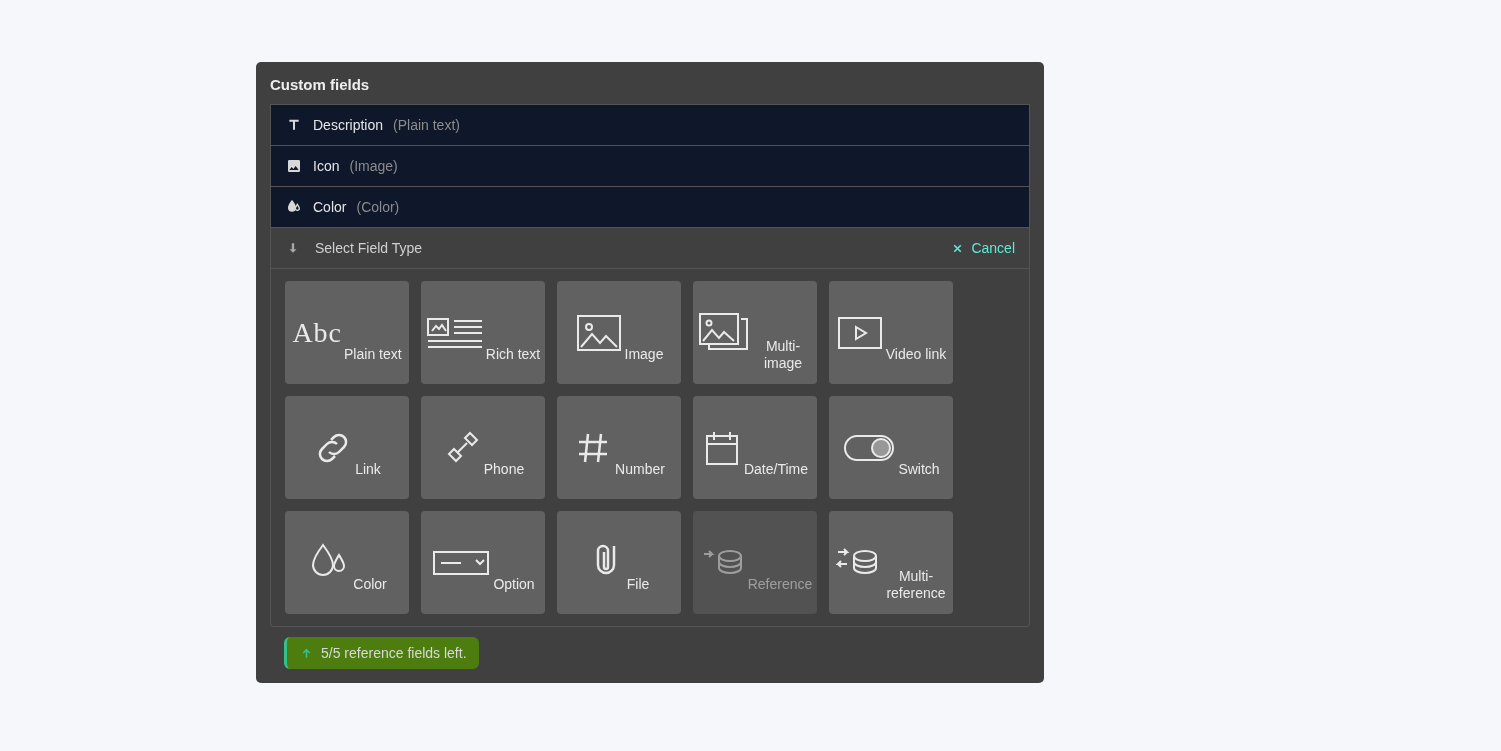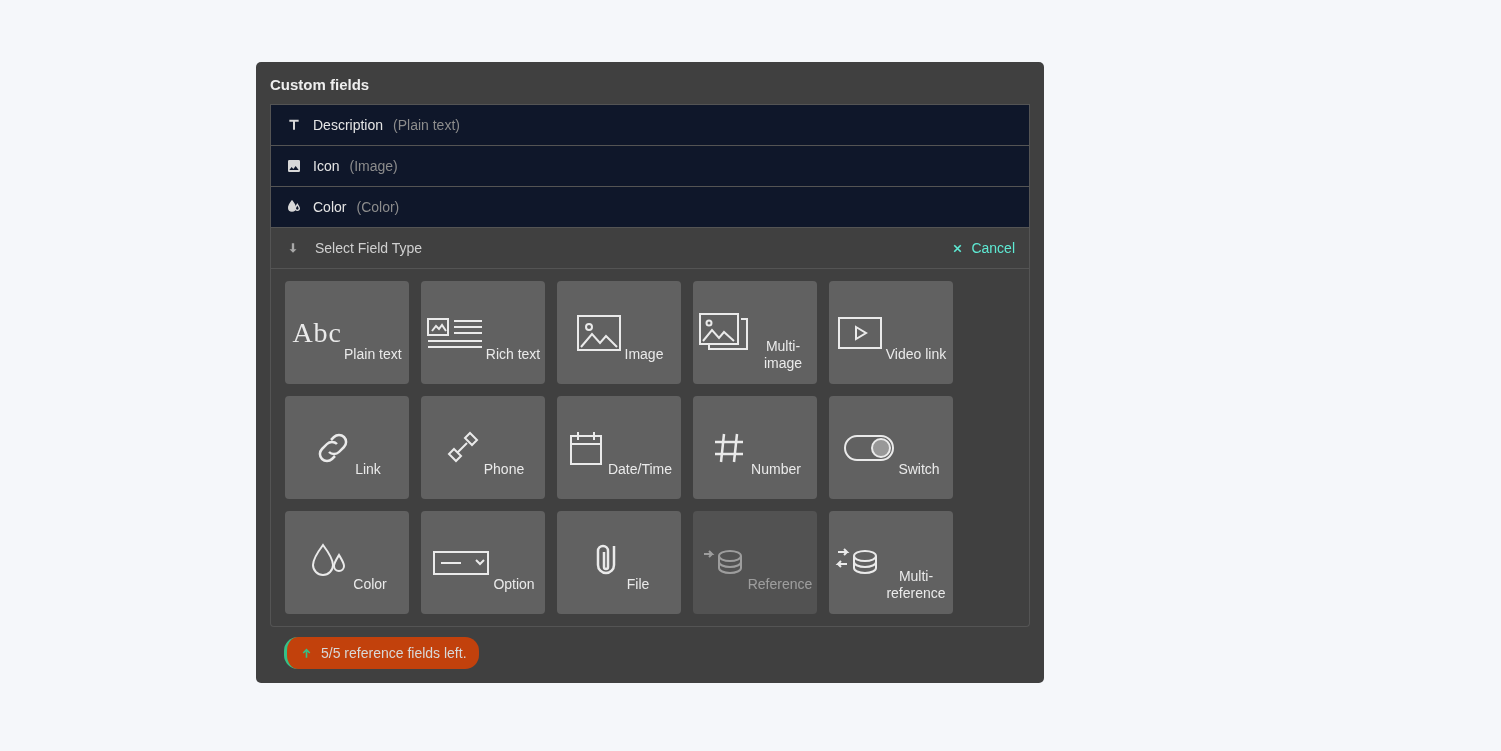--- a/index.html
+++ b/index.html
@@ -89,24 +89,24 @@
   color: #eaeaea;
   text-align: center;
   line-height: 1.2;
   margin-top: 44px;
 }
 .quota-box {
   margin: 10px 14px 0 14px;
   display: inline-flex;
   align-items: center;
   gap: 8px;
-  background: #c2410c;
+  background: #4d7c0f;
   border-left: 3px solid #35c088;
   padding: 8px 12px;
-  border-radius: 14px;
+  border-radius: 6px;
   font-size: 14px;
   color: #d8d8d8;
 }
 .quota-box .icon { color:#35c088; width:14px; height:14px; display:flex; align-items:center; justify-content:center; }
 svg { display: block; }
 .abc-text { font-family: Georgia, 'Times New Roman', serif; font-size: 28px; color: #eaeaea; letter-spacing: 1px; }
 </style>
 </head>
 <body>
 
@@ -235,40 +235,40 @@
       <div class="icon-slot">
         <svg width="40" height="40" viewBox="0 0 40 40" fill="none" stroke="currentColor" stroke-width="2">
             <path d="M28 5l7 7-5 5-7-7 5-5zM12 21l7 7-5 5-7-7 5-5zM25 15L15 25"></path>
           </svg>
       </div>
       <div class="card-label">Phone</div>
     </div>
 
     <div class="type-card">
       <div class="icon-slot">
+        <svg width="40" height="40" viewBox="0 0 40 40" fill="none" stroke="currentColor" stroke-width="2.5">
+            <line x1="6" y1="14" x2="34" y2="14"></line>
+            <line x1="6" y1="26" x2="34" y2="26"></line>
+            <line x1="15" y1="6" x2="12" y2="34"></line>
+            <line x1="28" y1="6" x2="25" y2="34"></line>
+          </svg>
+      </div>
+      <div class="card-label">Number</div>
+    </div>
+
+    <div class="type-card">
+      <div class="icon-slot">
         <svg width="40" height="40" viewBox="0 0 40 40" fill="none" stroke="currentColor" stroke-width="2">
             <rect x="5" y="8" width="30" height="28"></rect>
             <line x1="5" y1="16" x2="35" y2="16"></line>
             <line x1="12" y1="4" x2="12" y2="12"></line>
             <line x1="28" y1="4" x2="28" y2="12"></line>
           </svg>
       </div>
       <div class="card-label">Date/Time</div>
-    </div>
-
-    <div class="type-card">
-      <div class="icon-slot">
-        <svg width="40" height="40" viewBox="0 0 40 40" fill="none" stroke="currentColor" stroke-width="2.5">
-            <line x1="6" y1="14" x2="34" y2="14"></line>
-            <line x1="6" y1="26" x2="34" y2="26"></line>
-            <line x1="15" y1="6" x2="12" y2="34"></line>
-            <line x1="28" y1="6" x2="25" y2="34"></line>
-          </svg>
-      </div>
-      <div class="card-label">Number</div>
     </div>
 
     <div class="type-card">
       <div class="icon-slot">
         <svg width="54" height="30" viewBox="0 0 54 30" fill="none" stroke="currentColor" stroke-width="2">
             <rect x="3" y="3" width="48" height="24" rx="12"></rect>
             <circle cx="39" cy="15" r="9" fill="currentColor" fill-opacity="0.4"></circle>
           </svg>
       </div>
       <div class="card-label">Switch</div>

